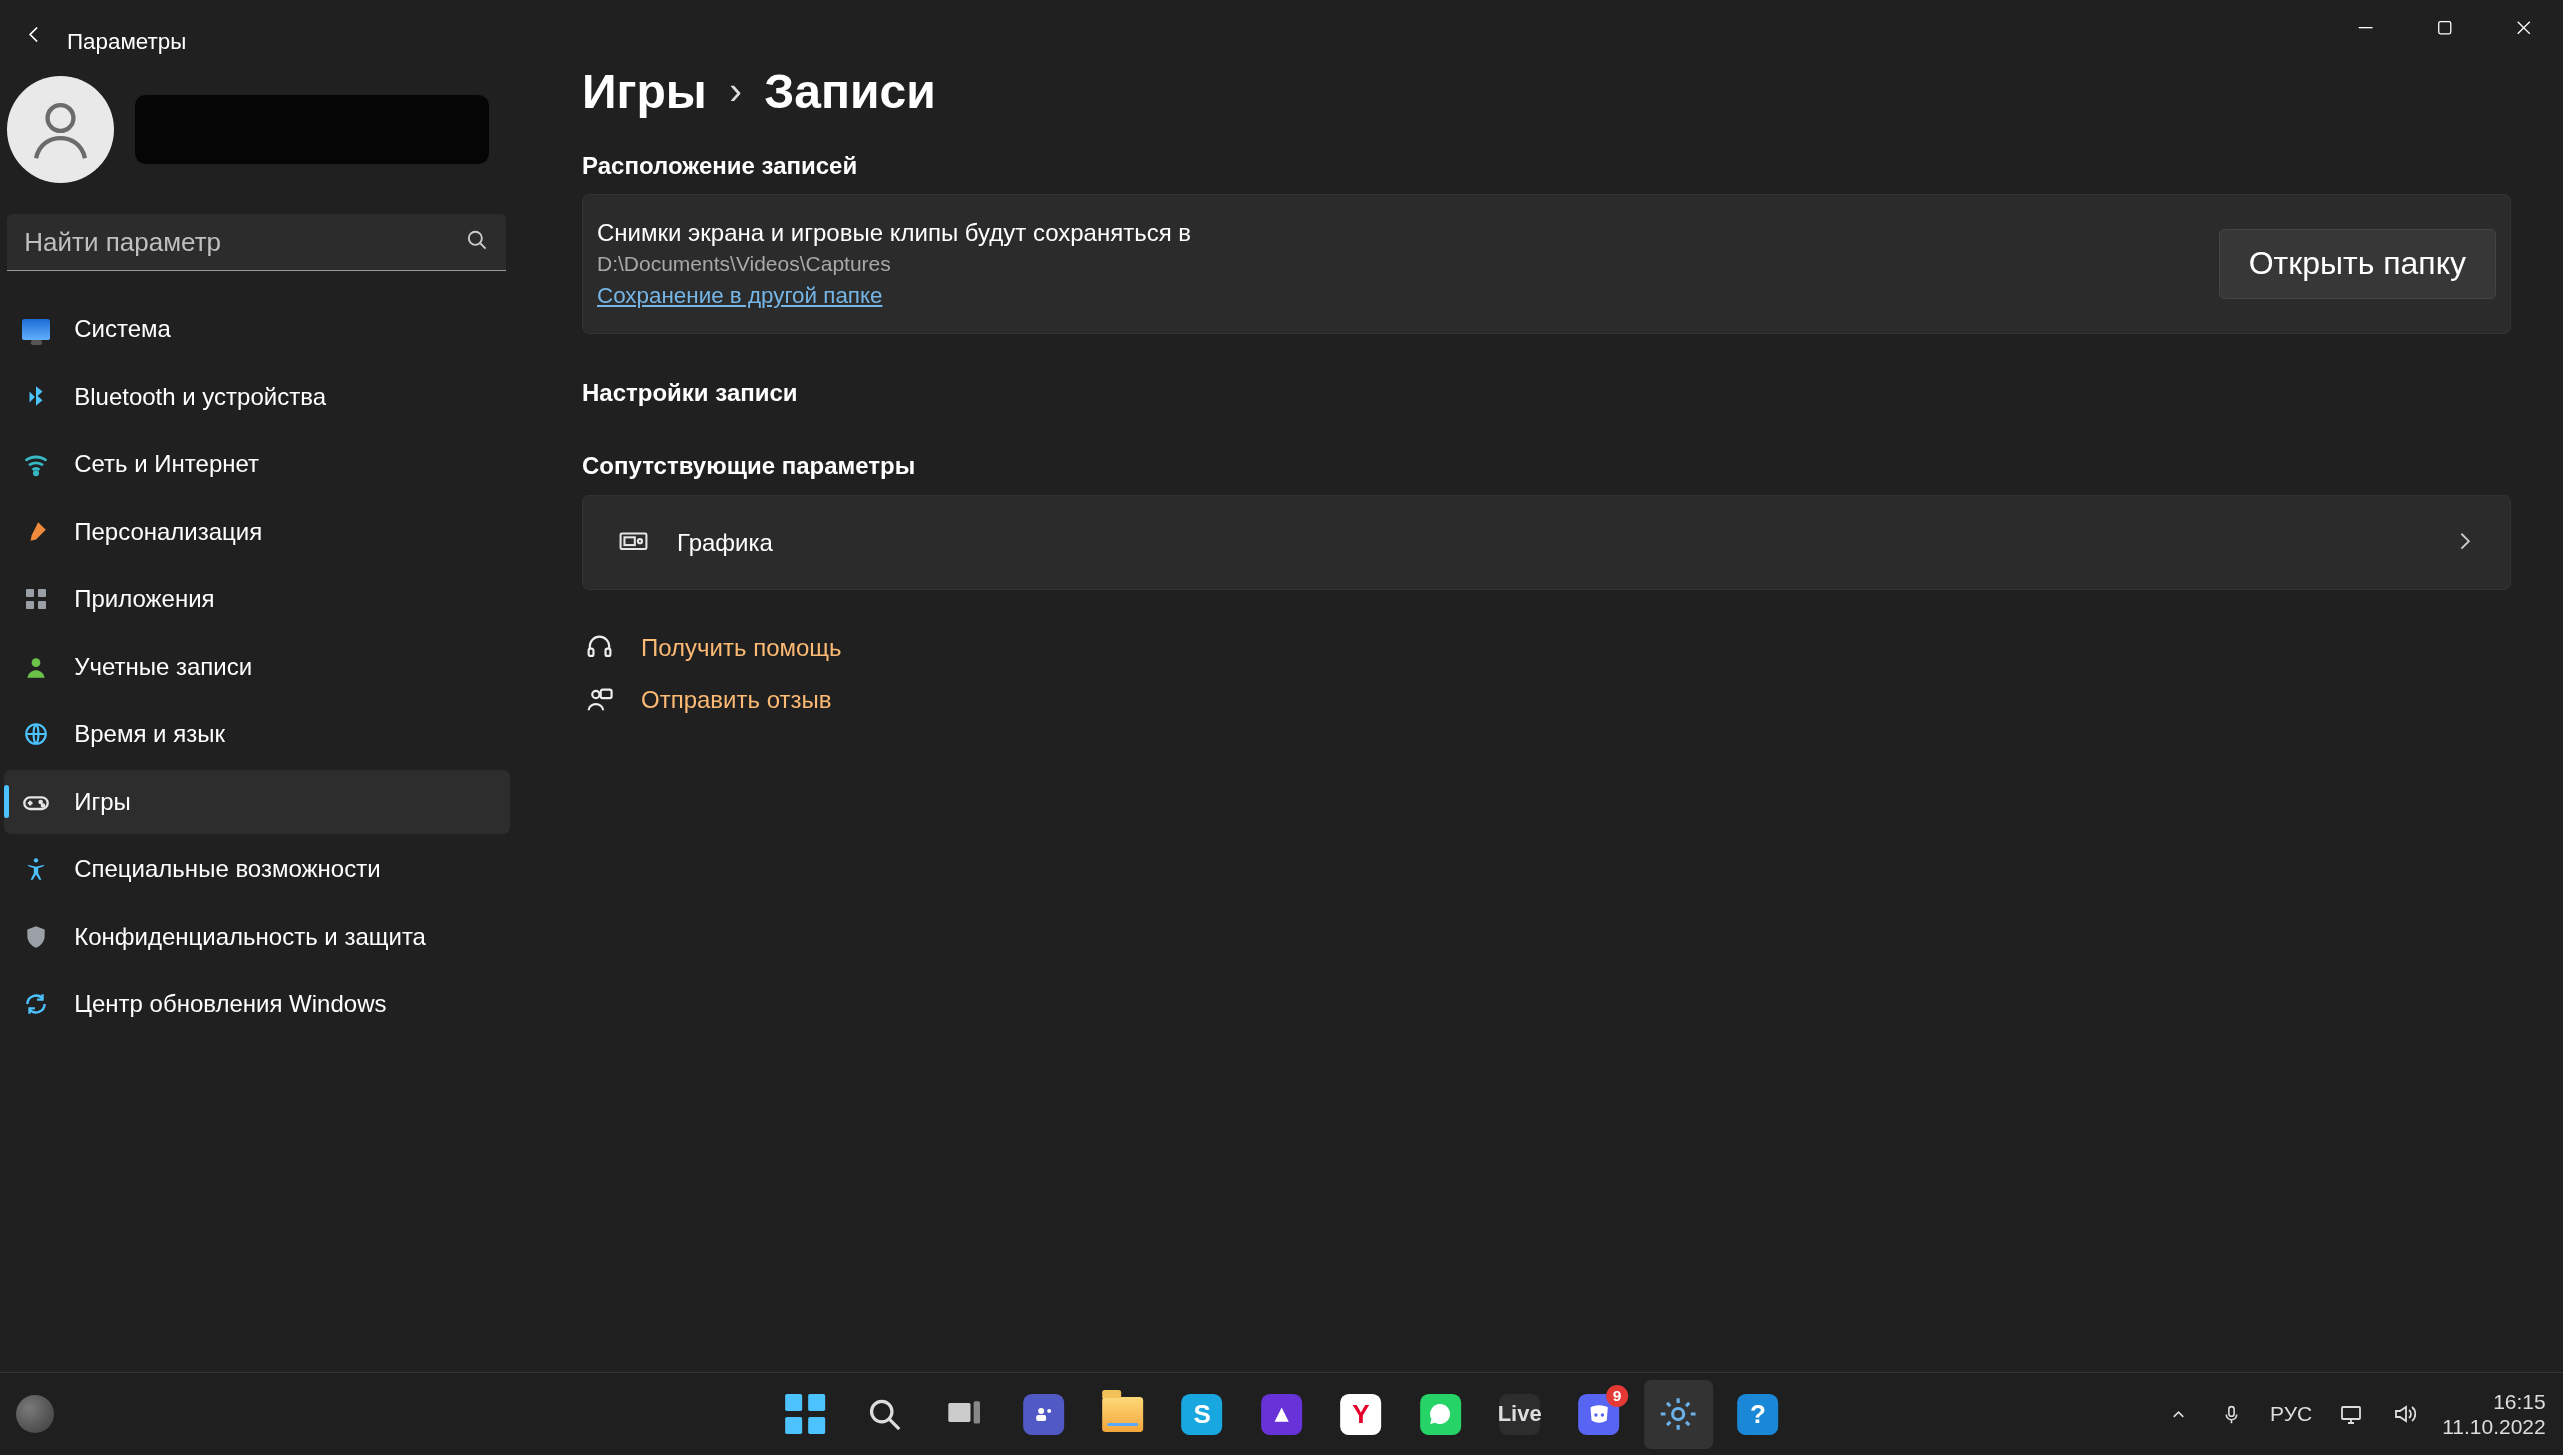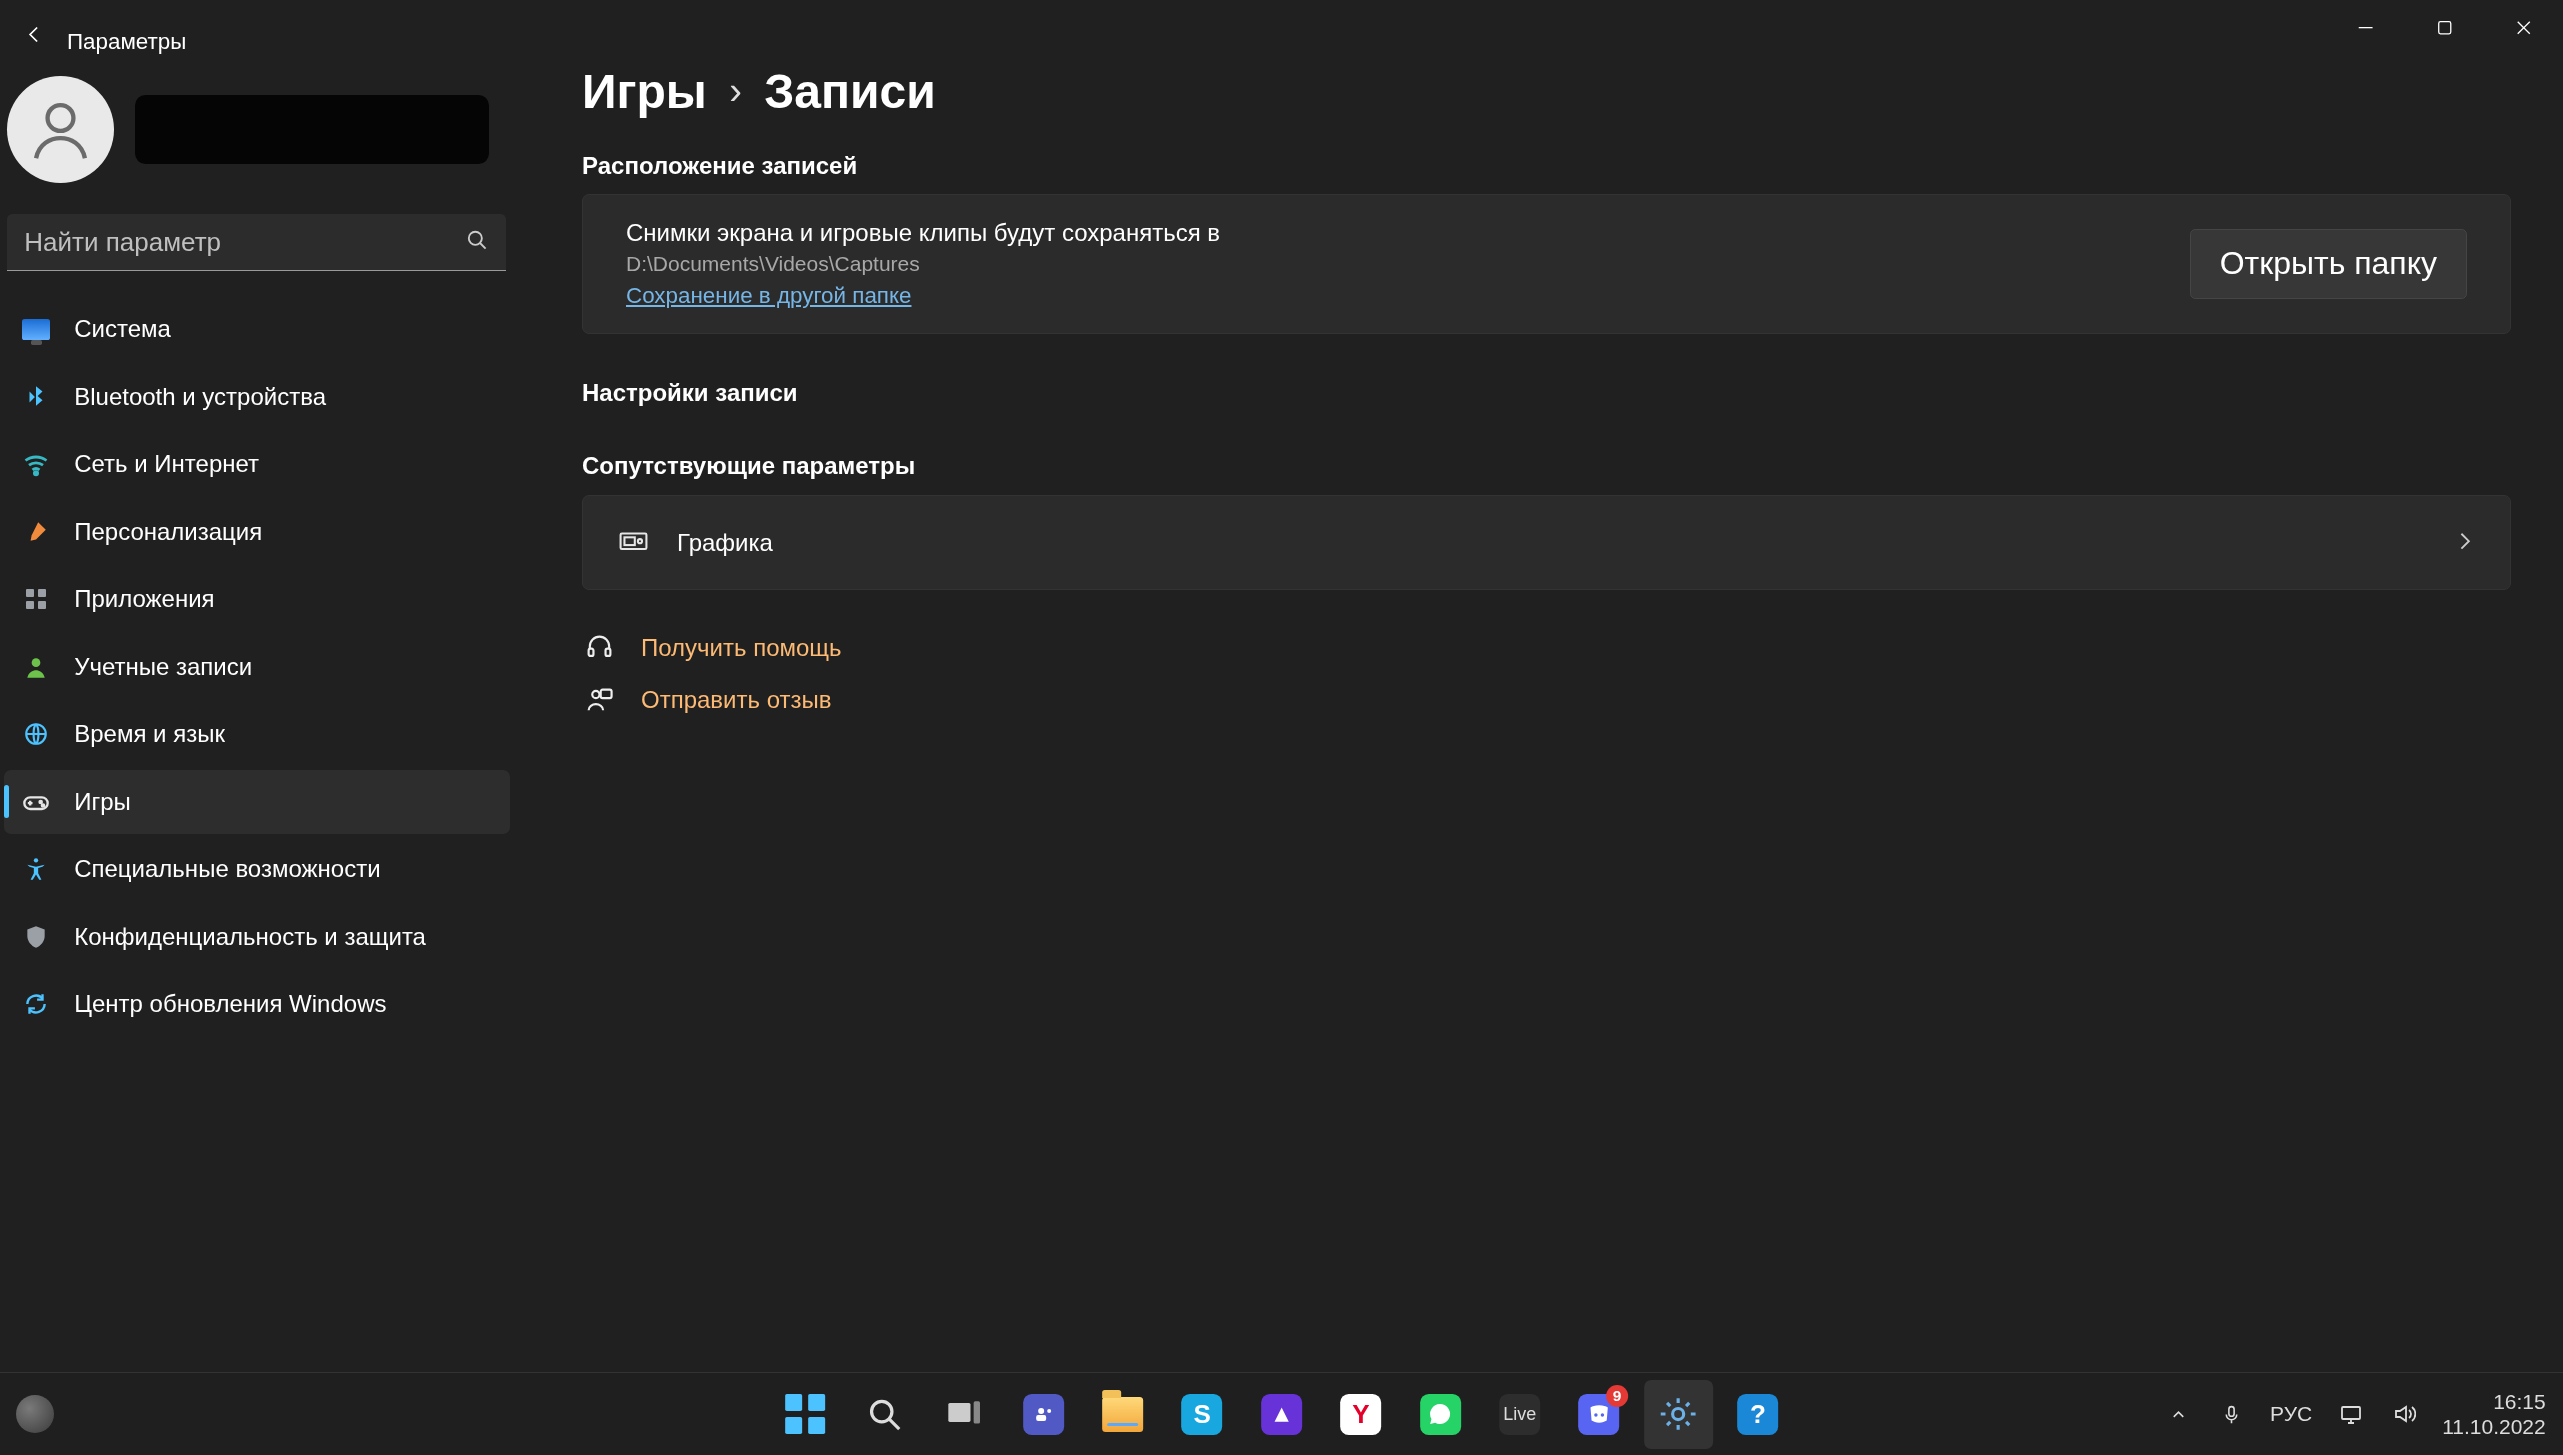--- a/index.html
+++ b/index.html
@@ -32,21 +32,21 @@
   .nav-item.active::before { content:""; position:absolute; left:0; top:15.5px; bottom:15.5px; width:5.2px; background:#4cc2ff; border-radius:3.5px; }
   .nav-ic { width:31px; height:31px; display:flex; align-items:center; justify-content:center; }
 
   
   .main { flex:1; padding:8.6px 52px 0 62px; }
   .breadcrumb { display:flex; align-items:center; gap:22.4px; font-size:48px; font-weight:600; margin-bottom:33px; }
   .breadcrumb .crumb-parent { font-weight:600; }
   .breadcrumb .chev { font-size:38px; color:#ddd; font-weight:400; }
   .section-title { font-size:24px; font-weight:600; margin-top:0; margin-bottom:14px; }
 
-  .card { background:#2b2b2b; border:0.9px solid #333; border-radius:7px; padding:24px 43px; display:flex; align-items:center; }
+  .card { background:#2b2b2b; border:0.9px solid #333; border-radius:7px; padding:24px 14px; display:flex; align-items:center; }
   .card .card-body { flex:1; }
   .card .card-body .line1 { font-size:24px; }
   .card .card-body .path  { font-size:21px; color:#a8a8a8; margin-top:5.2px; }
   .card .card-body .link  { font-size:22.4px; color:#75b6e7; margin-top:7px; display:inline-block; }
   .card .btn { background:#373737; border:0.9px solid #454545; color:#fff; font-size:32px; padding:15.5px 29px; border-radius:5.2px; }
 
   .card.link-card { margin-top:15.5px; gap:28px; padding:31px 35px; }
   .card.link-card .row-label { font-size:24px; }
   .card.link-card .chev-right { margin-left:auto; color:#ccc; }
 
@@ -370,21 +370,21 @@
         </div>
     </div>
     <div class="task-ic">
       <div class="inner circ" style="background:#25d366">
           <svg width="24" height="24" viewBox="0 0 24 24" fill="#fff">
             <path d="M12 2a10 10 0 0 0-8.7 15L2 22l5-1.3A10 10 0 1 0 12 2z"></path>
           </svg>
         </div>
     </div>
     <div class="task-ic">
-      <div class="inner" style="background:#2d2d2d;color:#ddd;font-size:18px;font-weight:400">Live</div>
+      <div class="inner" style="background:#2d2d2d;color:#ddd;font-size:22px;font-weight:700">Live</div>
     </div>
     <div class="task-ic">
       <div class="inner circ" style="background:#5865f2">
           <svg width="26" height="26" viewBox="0 0 24 24" fill="#fff">
             <path d="M4 6c2-1 4-2 8-2s6 1 8 2l-1 12c-2 1-4 2-7 2s-5-1-7-2L4 6z"></path>
             <circle cx="9" cy="13" r="1.6" fill="#5865f2"></circle>
             <circle cx="15" cy="13" r="1.6" fill="#5865f2"></circle>
           </svg>
         </div>
       <div class="badge">9</div>

